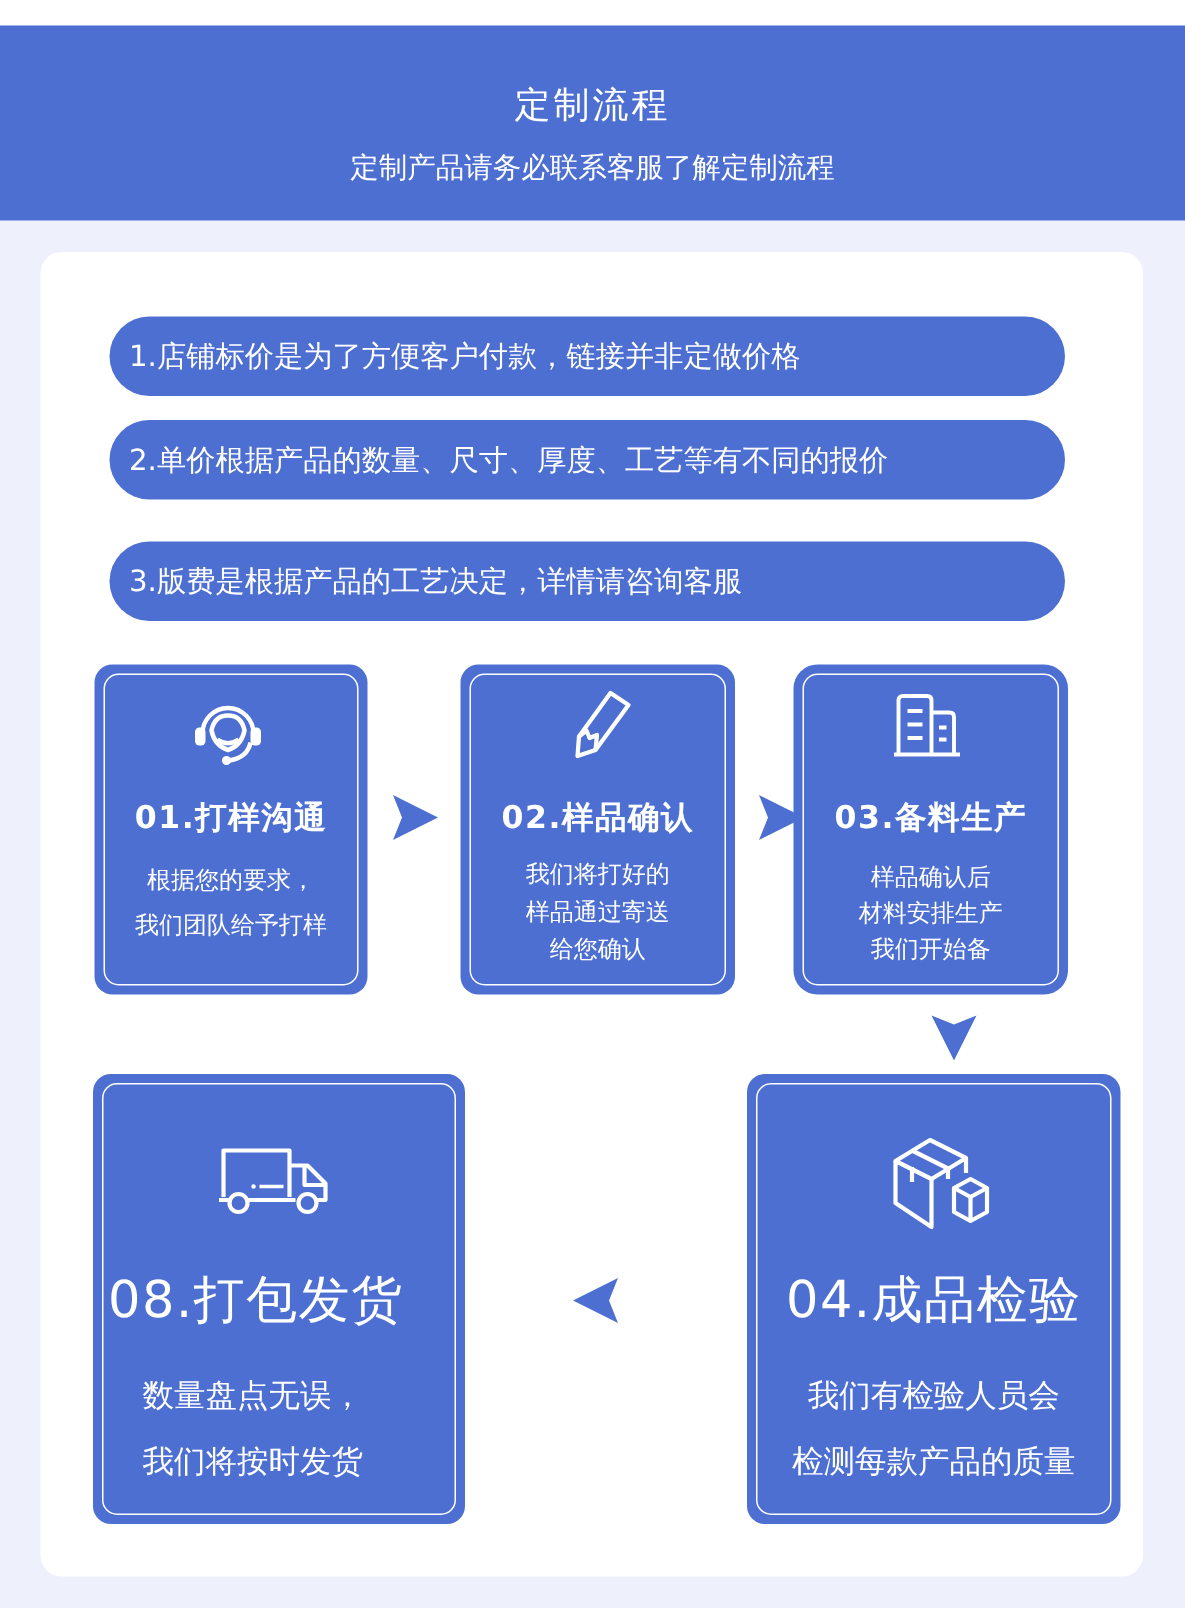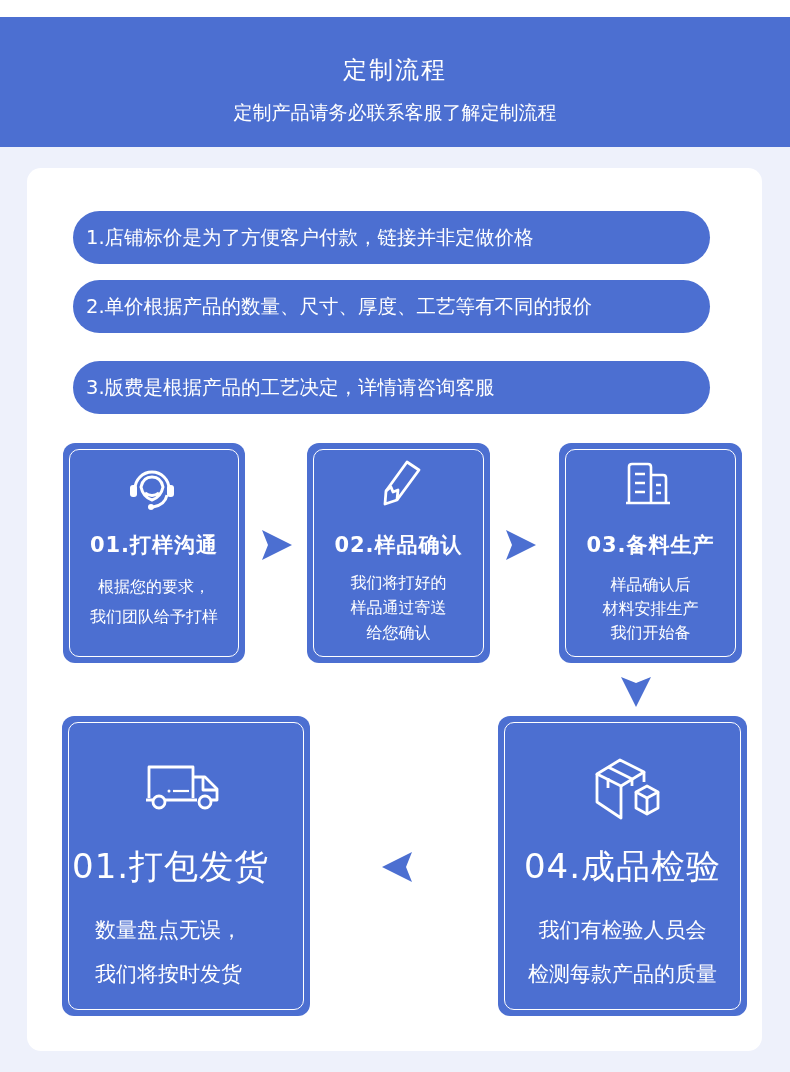--- a/index.html
+++ b/index.html
@@ -110,21 +110,21 @@
     <div>我们将打好的</div>
     <div>样品通过寄送</div>
     <div>给您确认</div>
   </div>
 </div>
 
 <svg class="arrow" style="left:505px; top:529px;" width="32" height="32" viewBox="0 0 32 32">
   <path d="M1 1 L31 16 L1 31 L7 16 Z" fill="#4C6FD1"></path>
 </svg>
 
-<div class="card" style="left:559px; top:443px; width:183px; height:220px;">
+<div class="card" style="left:529px; top:443px; width:183px; height:220px;border-radius:16px;">
   <div class="card-inner"></div>
   <svg class="card-icon" style="left:66px; top:19px;" width="48" height="44" viewBox="0 0 48 44">
     <g fill="none" stroke="#fff" stroke-width="2.6" stroke-linejoin="round">
       <path d="M4 41 L4 5 Q4 2 7 2 L23 2 Q26 2 26 5 L26 41"></path>
       <path d="M26 13 L38 13 Q41 13 41 16 L41 41"></path>
       <path d="M1 41 L45 41"></path>
       <path d="M10 12 L20 12 M10 21 L20 21 M10 30 L20 30"></path>
       <path d="M31 23 L36 23 M31 31 L36 31"></path>
     </g>
   </svg>
@@ -172,18 +172,18 @@
       <path d="M4 34 L4 3 L48 3 L48 34"></path>
       <path d="M48 13 L60 13 L72 25 L72 36 L66 36"></path>
       <path d="M58 14 L58 26 L71 26"></path>
       <path d="M1 36 L8 36 M20 36 L52 36"></path>
       <circle cx="14" cy="38" r="6"></circle>
       <circle cx="60" cy="38" r="6"></circle>
     </g>
     <path d="M28 27 L44 27" stroke="#fff" stroke-width="2.2"></path>
     <circle cx="24" cy="27" r="1.5" fill="#fff"></circle>
   </svg>
-  <div class="card-title big" style="top:128px; text-align:left; padding-left:10px;">01.打包发货</div>
+  <div class="card-title big" style="top:128px; text-align:left; padding-left:10px;">08.打包发货</div>
   <div class="card-desc big" style="top:192px; text-align:left; padding-left:33px;">
     <div>数量盘点无误，</div>
     <div>我们将按时发货</div>
   </div>
 </div>
 
 </body></html>

